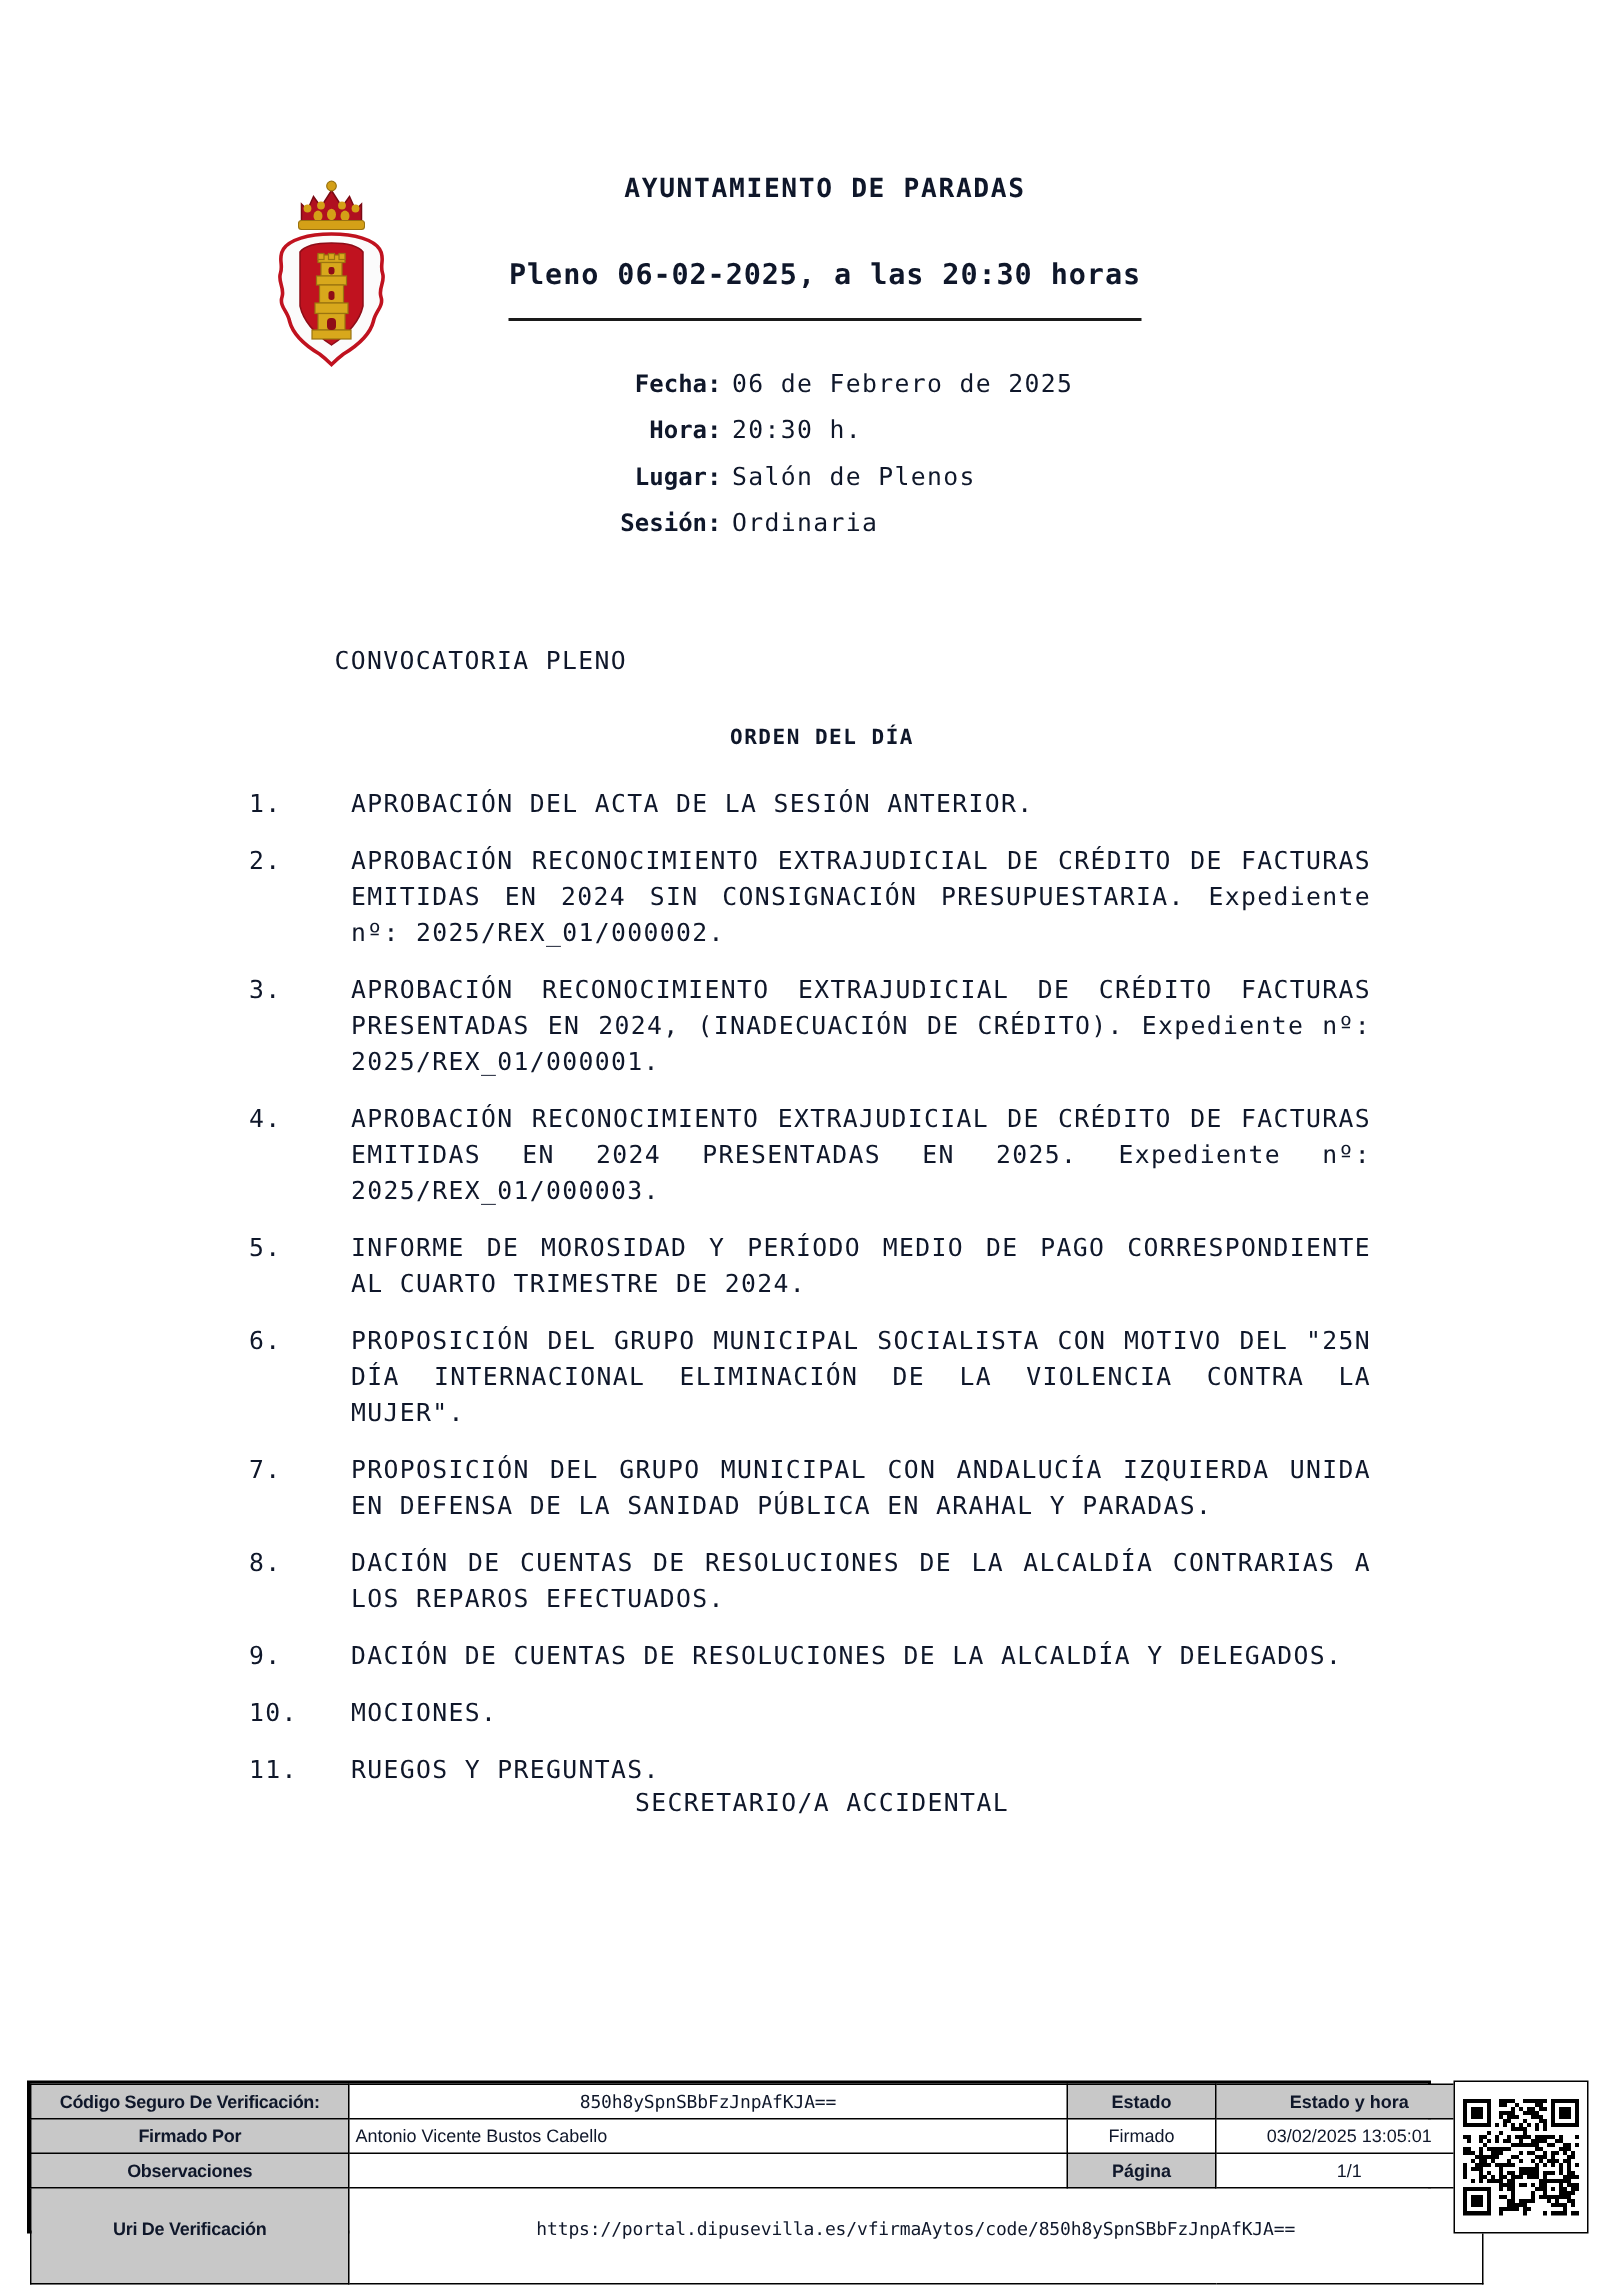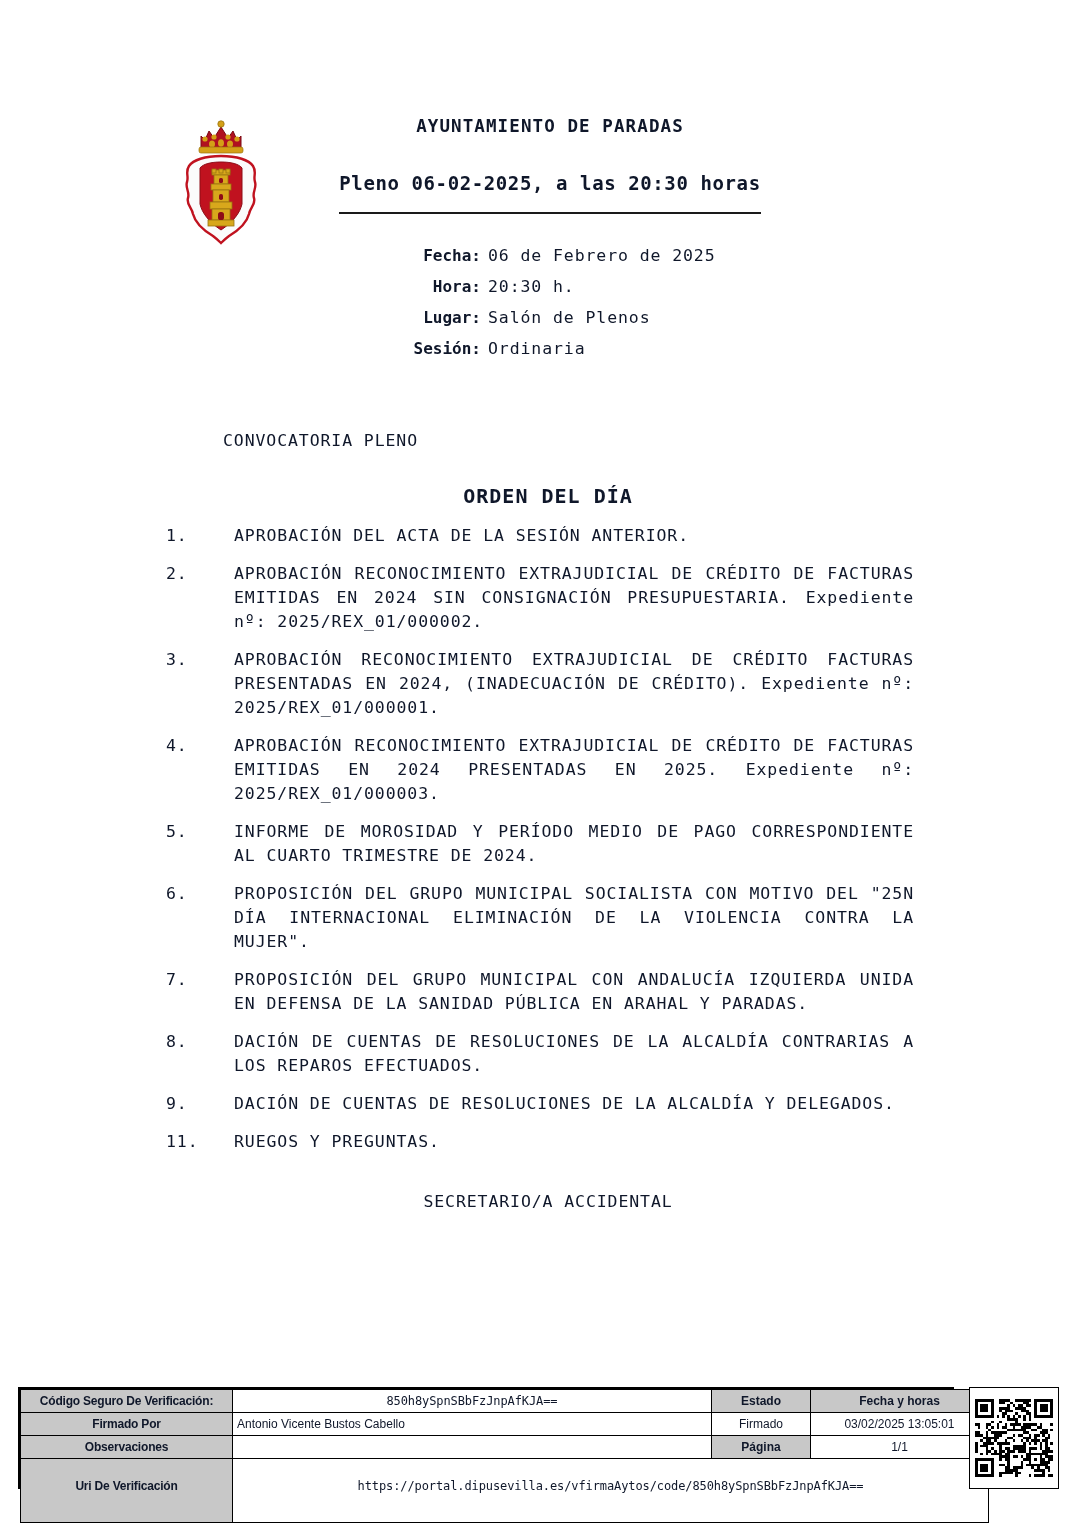--- a/index.html
+++ b/index.html
@@ -92,21 +92,21 @@
     letter-spacing: 0.9px;
     white-space: pre;
   }
   .orden-heading {
     position: absolute;
     left: 180px;
     top: 484px;
     width: 736px;
     text-align: center;
     font-weight: bold;
-    font-size: 20px;
+    font-size: 14px;
     letter-spacing: 1px;
   }
 
   .agenda {
     position: absolute;
     left: 166px;
     top: 524px;
     width: 748px;
   }
   .agenda-item {
@@ -345,35 +345,39 @@
       </div>
       <div class="agenda-item">
         <div class="agenda-num">8.</div>
         <div class="agenda-text">DACIÓN DE CUENTAS DE RESOLUCIONES DE LA ALCALDÍA CONTRARIAS A LOS REPAROS EFECTUADOS.</div>
       </div>
       <div class="agenda-item single">
         <div class="agenda-num">9.</div>
         <div class="agenda-text">DACIÓN DE CUENTAS DE RESOLUCIONES DE LA ALCALDÍA Y DELEGADOS.</div>
       </div>
       <div class="agenda-item single">
+        <div class="agenda-num">10.</div>
+        <div class="agenda-text">MOCIONES.</div>
+      </div>
+      <div class="agenda-item single">
         <div class="agenda-num">11.</div>
         <div class="agenda-text">RUEGOS Y PREGUNTAS.</div>
       </div>
     </div>
 
   <div class="signature-line">SECRETARIO/A ACCIDENTAL</div>
 
   <div class="footer-frame">
     <table class="vtable">
       <tbody>
           <tr>
         <td class="vt-label" style="width:203px">Código Seguro De Verificación:</td>
         <td class="vt-mono" style="width:470px">850h8ySpnSBbFzJnpAfKJA==</td>
         <td class="vt-head" style="width:90px">Estado</td>
-        <td class="vt-head" style="width:169px">Fecha y horas</td>
+        <td class="vt-head" style="width:169px">Estado y hora</td>
       </tr>
       <tr>
         <td class="vt-label">Firmado Por</td>
         <td class="vt-left">Antonio Vicente Bustos Cabello</td>
         <td class="vt-center">Firmado</td>
         <td class="vt-center">03/02/2025 13:05:01</td>
       </tr>
       <tr>
         <td class="vt-label">Observaciones</td>
         <td class="vt-left"></td>

